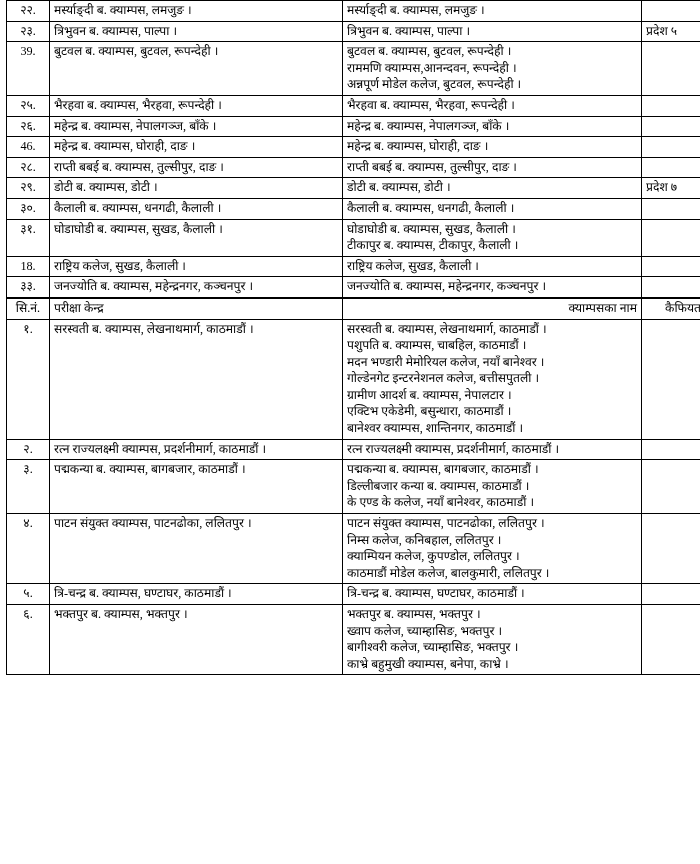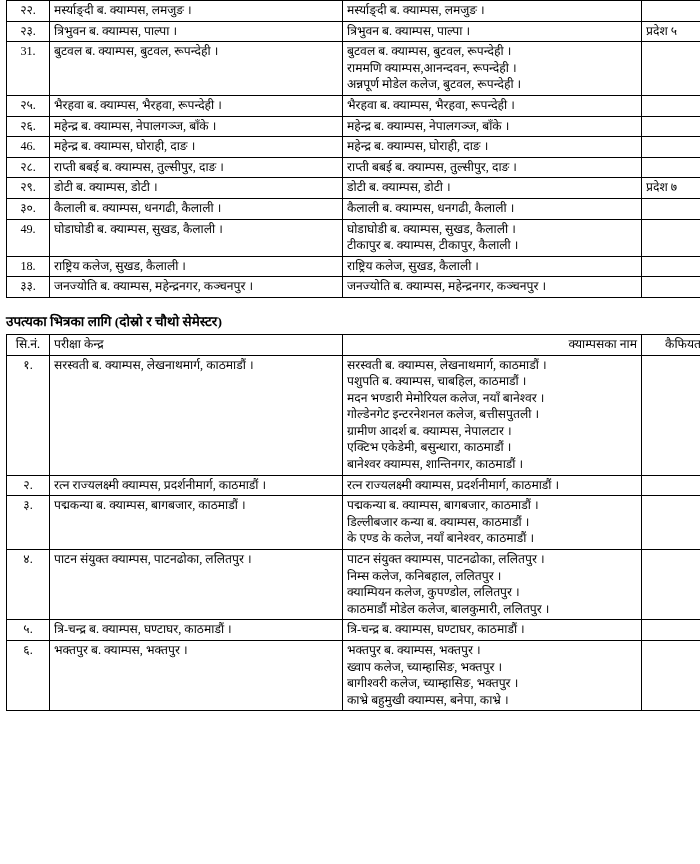--- a/index.html
+++ b/index.html
@@ -88,21 +88,21 @@
           <td class="sn">२३.</td>
           <td class="center-col lines">
             <div>त्रिभुवन ब. क्याम्पस, पाल्पा ।</div>
           </td>
           <td class="campus-col lines">
             <div>त्रिभुवन ब. क्याम्पस, पाल्पा ।</div>
           </td>
           <td class="remark-col">प्रदेश ५</td>
         </tr>
         <tr>
-          <td class="sn">31.</td>
+          <td class="sn">39.</td>
           <td class="center-col lines">
             <div>बुटवल ब. क्याम्पस, बुटवल, रूपन्देही ।</div>
           </td>
           <td class="campus-col lines">
             <div>बुटवल ब. क्याम्पस, बुटवल, रूपन्देही ।</div>
             <div>राममणि क्याम्पस,आनन्दवन, रूपन्देही ।</div>
             <div>अन्नपूर्ण मोडेल कलेज, बुटवल, रूपन्देही ।</div>
           </td>
           <td class="remark-col"></td>
         </tr>
@@ -160,21 +160,21 @@
           <td class="sn">३०.</td>
           <td class="center-col lines">
             <div>कैलाली ब. क्याम्पस, धनगढी, कैलाली ।</div>
           </td>
           <td class="campus-col lines">
             <div>कैलाली ब. क्याम्पस, धनगढी, कैलाली ।</div>
           </td>
           <td class="remark-col"></td>
         </tr>
         <tr>
-          <td class="sn">49.</td>
+          <td class="sn">३१.</td>
           <td class="center-col lines">
             <div>घोडाघोडी ब. क्याम्पस, सुखड, कैलाली ।</div>
           </td>
           <td class="campus-col lines">
             <div>घोडाघोडी ब. क्याम्पस, सुखड, कैलाली ।</div>
             <div>टीकापुर ब. क्याम्पस, टीकापुर, कैलाली ।</div>
           </td>
           <td class="remark-col"></td>
         </tr>
         <tr>
@@ -193,21 +193,20 @@
             <div>जनज्योति ब. क्याम्पस, महेन्द्रनगर, कञ्चनपुर ।</div>
           </td>
           <td class="campus-col lines">
             <div>जनज्योति ब. क्याम्पस, महेन्द्रनगर, कञ्चनपुर ।</div>
           </td>
           <td class="remark-col"></td>
         </tr>
       </tbody>
   </table>
 
-  <div class="section-title">उपत्यका भित्रका लागि (दोस्रो र चौथो सेमेस्टर)</div>
 
   <table class="bottom-table">
     <tbody id="bottom-body">
         <tr class="hdr">
           <td class="sn" style="text-align: center;">सि.नं.</td>
           <td class="center-col" style="text-align: left;">परीक्षा केन्द्र</td>
           <td class="campus-col" style="text-align: right;">क्याम्पसका नाम</td>
           <td class="remark-col" style="text-align: center;">कैफियत</td>
         </tr>
         <tr>

